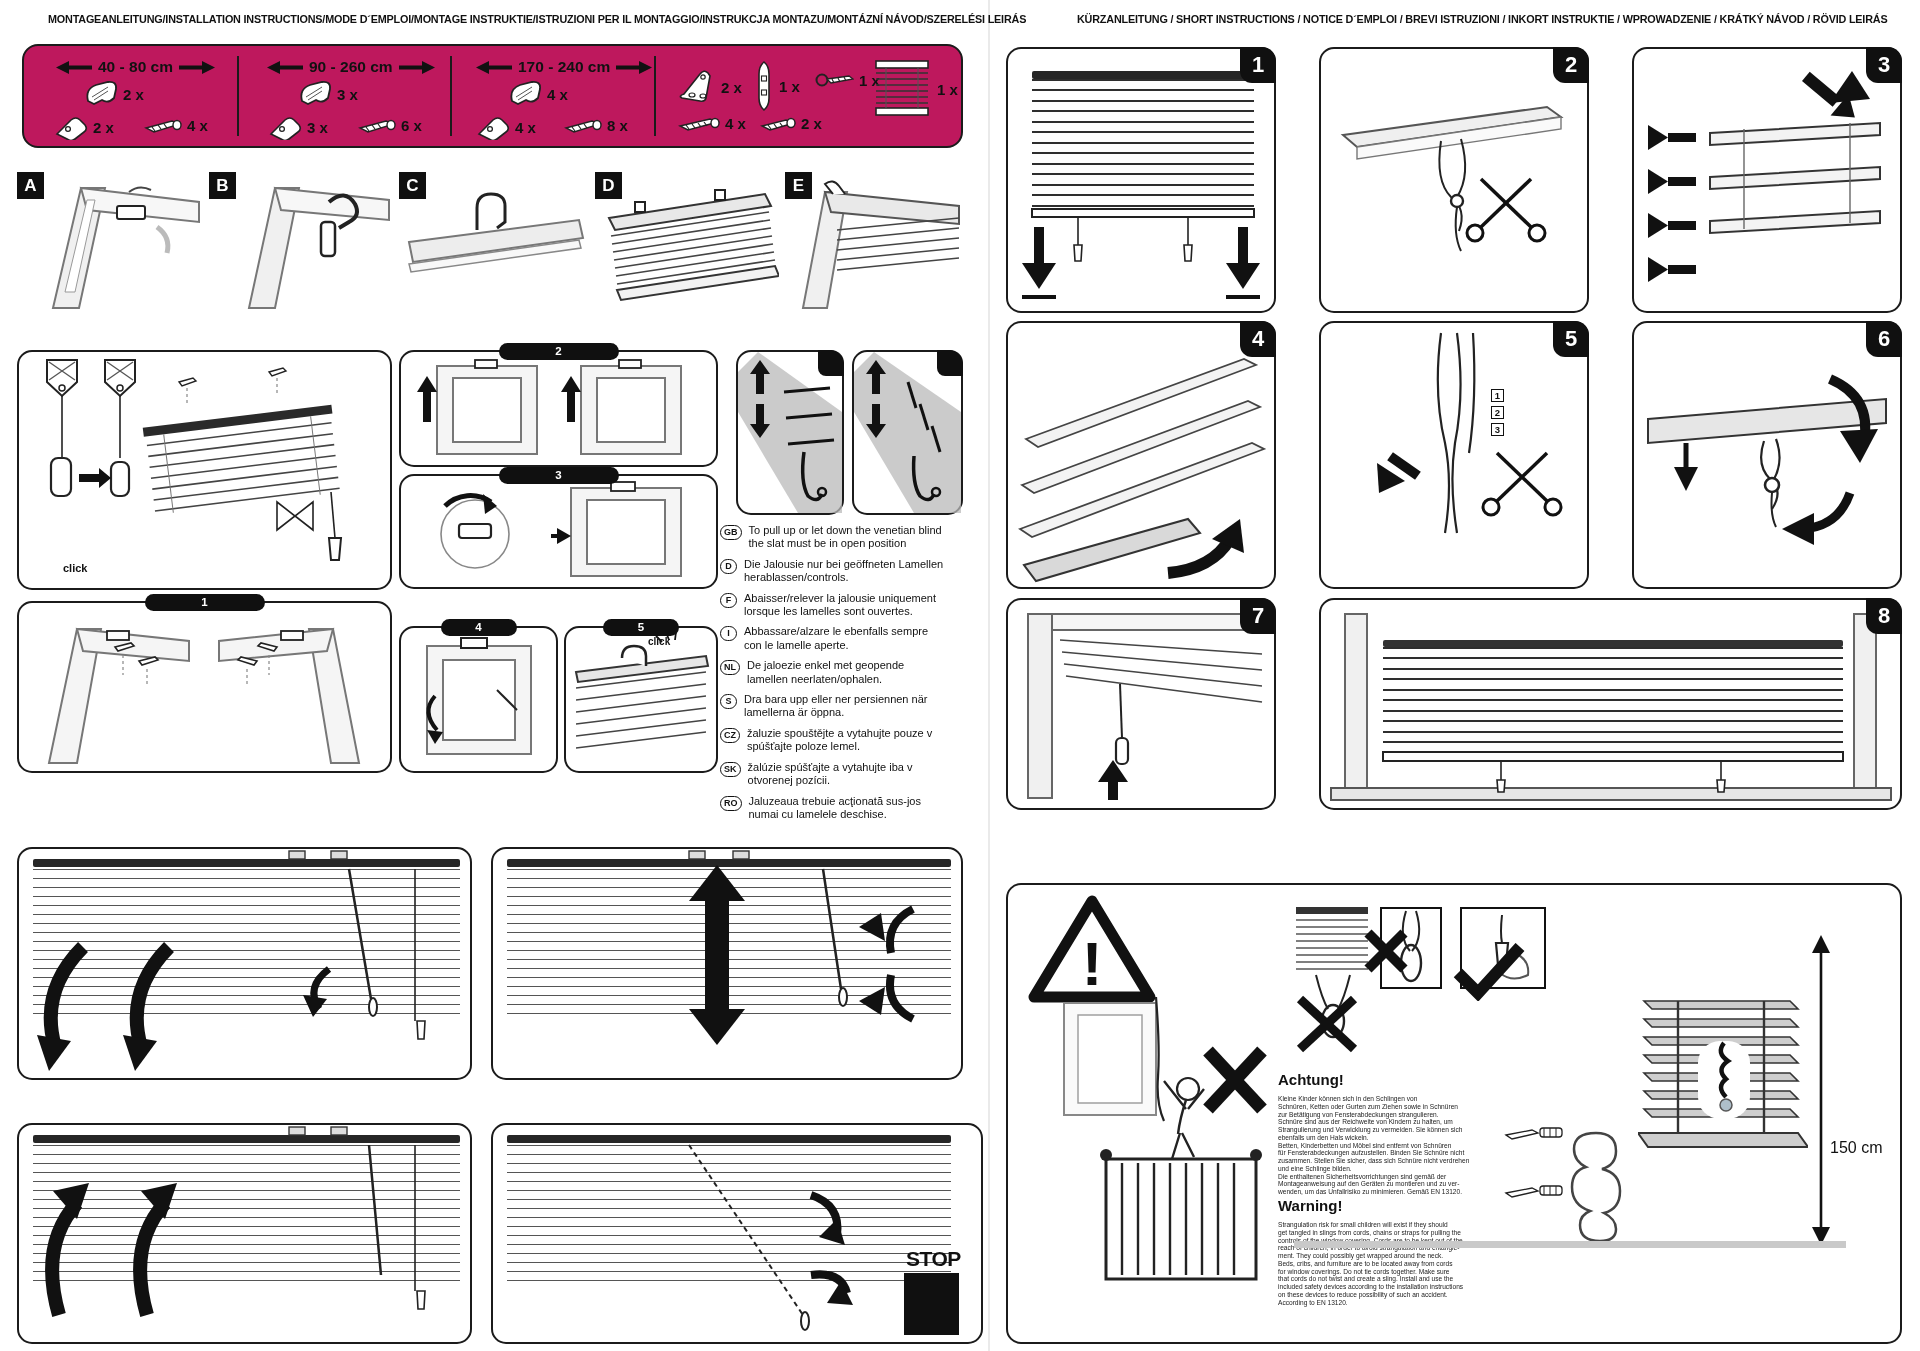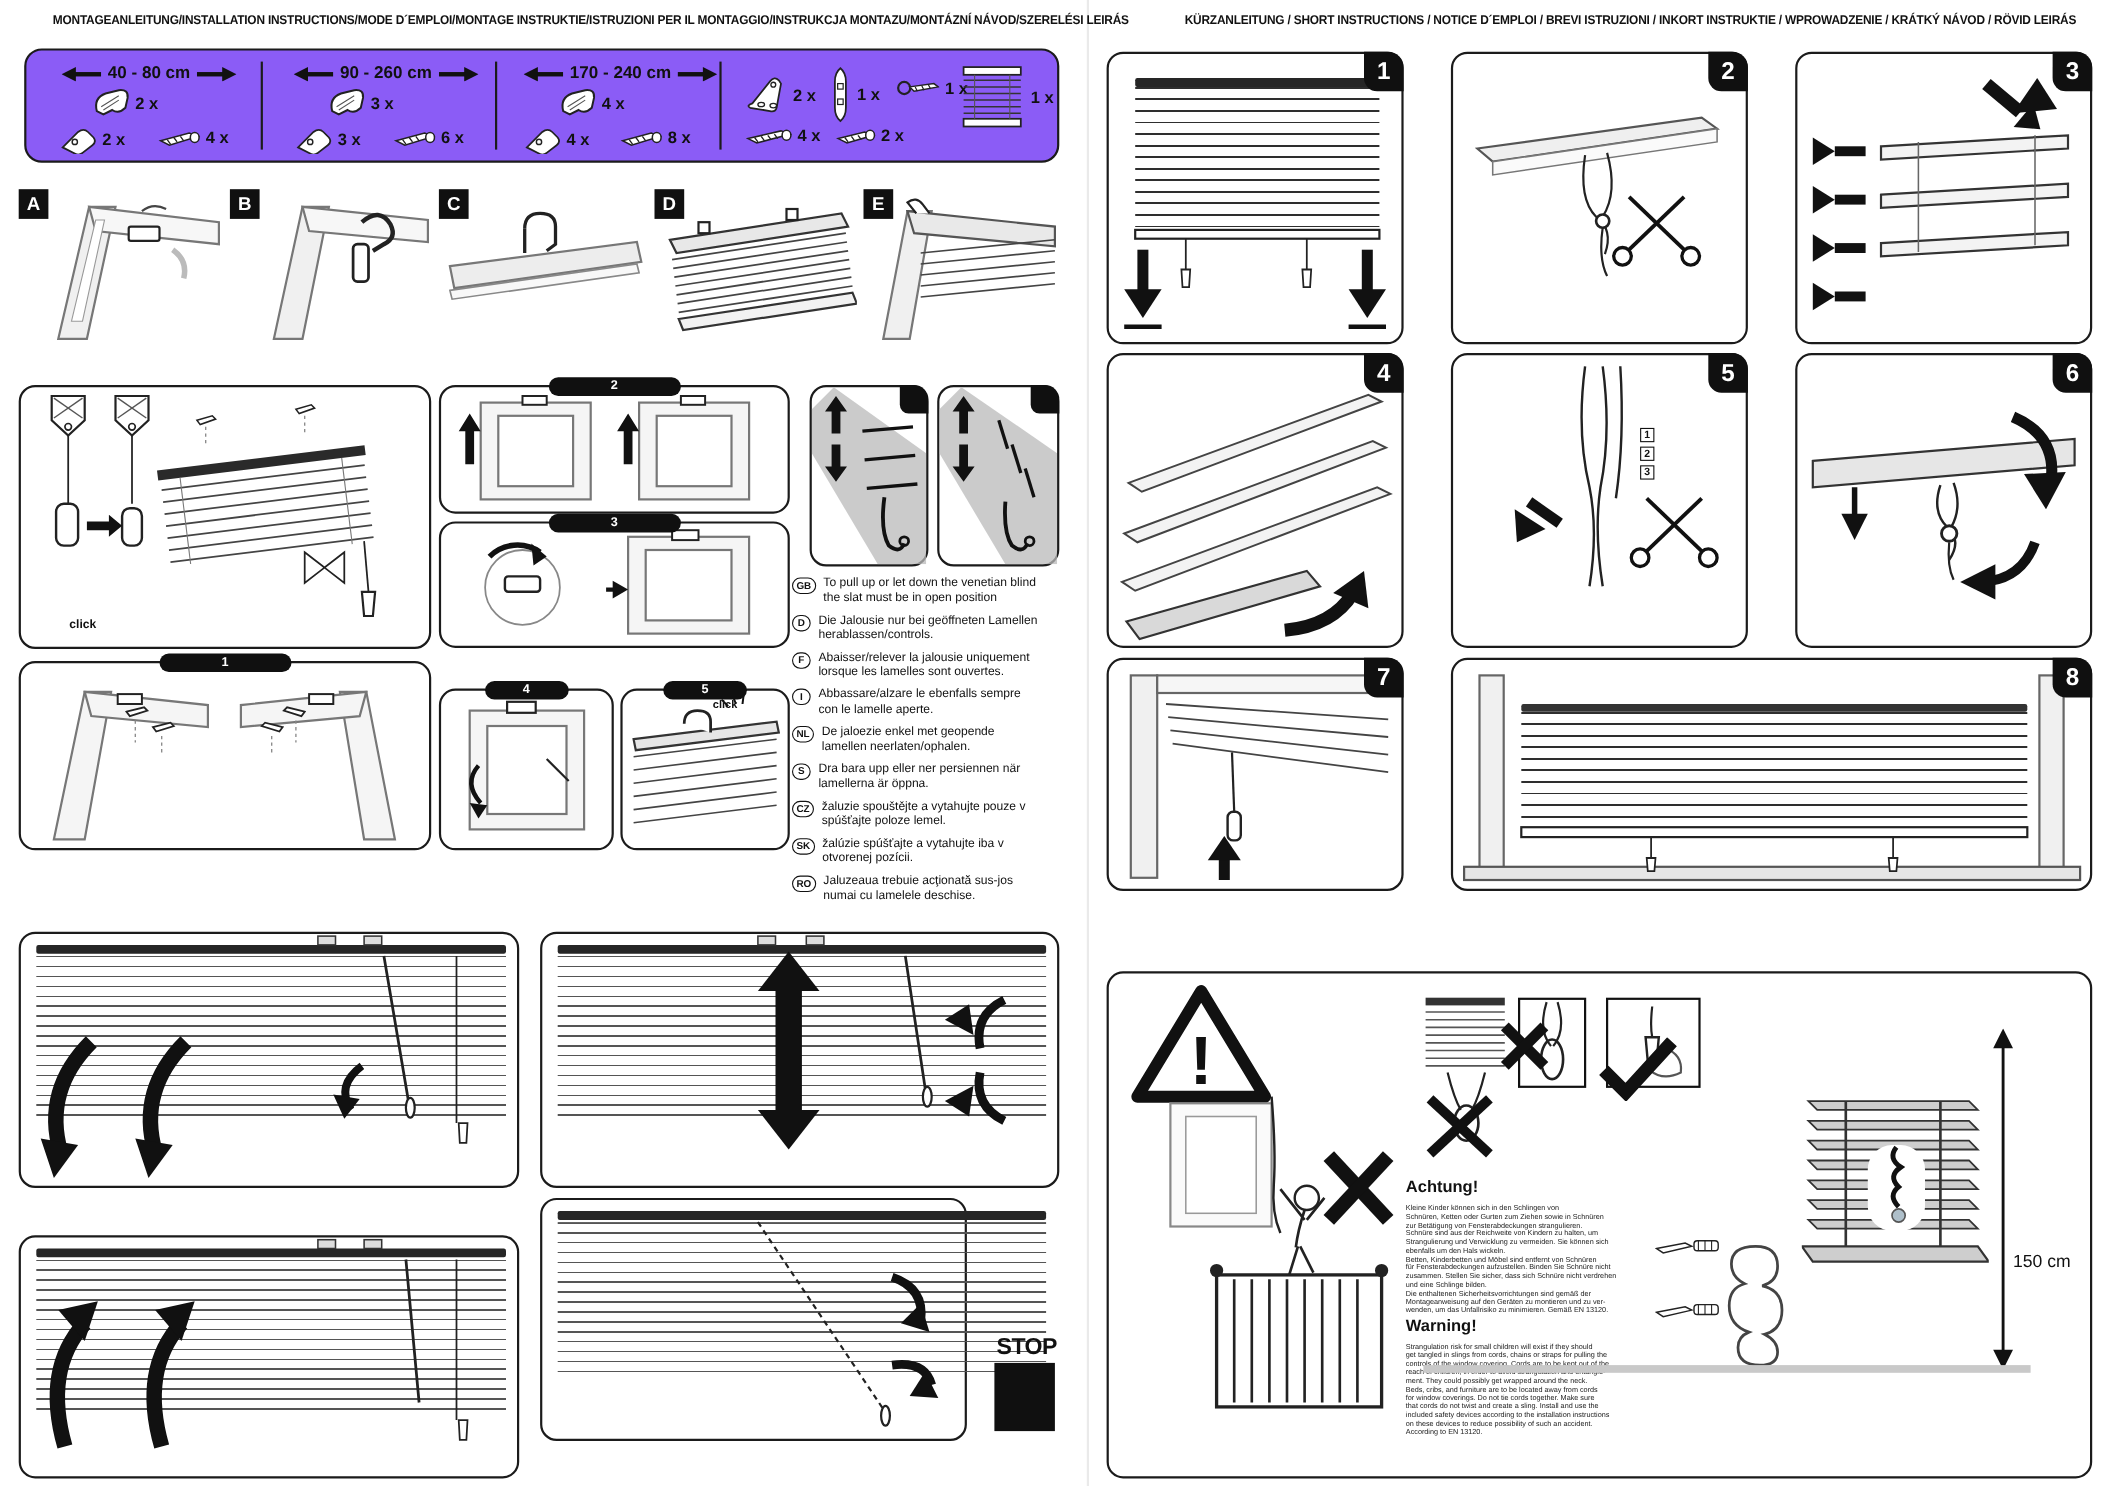--- a/index.html
+++ b/index.html
@@ -11,21 +11,21 @@
 .hdr .hp{font-weight:900}
 .panel{position:absolute;border:2px solid #1b1b1b;border-radius:15px;background:#fff}
 .figblock{position:absolute}
 .chip{position:absolute;left:0;top:0;width:27px;height:27px;background:#101010;color:#fff;font-weight:bold;font-size:17px;display:flex;align-items:center;justify-content:center;z-index:3}
 .pill{position:absolute;top:-9px;left:50%;transform:translateX(-50%);background:#101010;color:#fff;font-weight:bold;font-size:11.5px;line-height:17px;height:17px;border-radius:9px;text-align:center;z-index:3}
 .pill.w{width:120px}.pill.n{width:76px}
 .badge{position:absolute;top:-2px;right:-2px;width:36px;height:36px;background:#101010;color:#fff;font-weight:bold;font-size:22px;display:flex;align-items:center;justify-content:center;border-radius:0 14px 0 12px;z-index:3}
 .slats{position:absolute;background:repeating-linear-gradient(to bottom,#2e2e2e 0 1.7px,rgba(0,0,0,0) 1.7px 10.5px)}
 .slats.lt{background:repeating-linear-gradient(to bottom,#555 0 1.4px,rgba(0,0,0,0) 1.4px 9px)}
 .headrail{position:absolute;background:#262626;border-radius:2px}
-.partsbox{position:absolute;border:2.5px solid #1b1b1b;border-radius:16px;background:#8b5cf6}
+.partsbox{position:absolute;border:2.5px solid #1b1b1b;border-radius:16px;background:#be185d}
 .vdiv{position:absolute;top:10px;bottom:10px;width:2px;background:#1b1b1b}
 .range{position:absolute;display:flex;align-items:center;gap:6px;font-weight:bold;font-size:15.5px;white-space:nowrap}
 .cnt{font-weight:bold;font-size:15px;white-space:nowrap}
 .pitem{position:absolute;display:flex;align-items:center;gap:5px}
 .noteblock{position:absolute;width:232px}
 .note{display:flex;gap:7px;margin-bottom:7px;align-items:flex-start}
 .nbadge{flex:0 0 auto;border:1.7px solid #111;border-radius:9px;font-weight:bold;font-size:9px;line-height:13px;min-width:17px;height:15px;text-align:center;padding:0 3px;margin-top:1px}
 .ntext{font-size:11px;line-height:1.22;width:200px}
 .wtitle{position:absolute;font-weight:900;font-size:15px}
 .wtext{position:absolute;font-size:6.6px;line-height:1.18;width:250px;white-space:pre-line;color:#222}
@@ -528,21 +528,21 @@
     <line x1="350" y1="20" x2="362" y2="150" stroke="#222" stroke-width="2.5"></line>
     <line x1="396" y1="20" x2="396" y2="166" stroke="#222" stroke-width="1.6"></line>
     <path d="M398 166 h8 l-1 18 h-6 z" fill="#fff" stroke="#222" stroke-width="1.6"></path>
     <path d="M40 190 Q 20 120 58 78" fill="none" stroke="#111" stroke-width="14"></path>
     <polygon points="70,58 34,66 58,94" fill="#111"></polygon>
     <path d="M128 190 Q 108 120 146 78" fill="none" stroke="#111" stroke-width="14"></path>
     <polygon points="158,58 122,66 146,94" fill="#111"></polygon>
   </svg>
 </div>
 
-<div class="panel" style="left:491px;top:1089px;width:388px;height:221px">
+<div class="panel" style="left:491px;top:1123px;width:492px;height:221px">
   <div class="headrail" style="left:14px;top:10px;width:444px;height:8px"></div>
   <div class="slats lt" style="left:14px;top:20px;width:444px;height:140px"></div>
   <svg class="abs" style="left:0;top:0" width="468" height="217" viewBox="0 0 468 217">
     <line x1="196" y1="20" x2="310" y2="190" stroke="#222" stroke-width="2" stroke-dasharray="5 4"></line>
     <ellipse cx="312" cy="196" rx="4" ry="9" fill="#fff" stroke="#222" stroke-width="2"></ellipse>
     <path d="M318 70 q30 10 26 40" fill="none" stroke="#111" stroke-width="8"></path>
     <polygon points="352,120 326,112 344,94" fill="#111"></polygon>
     <path d="M318 150 q30 -4 36 18" fill="none" stroke="#111" stroke-width="8"></path>
     <polygon points="360,180 334,178 348,156" fill="#111"></polygon>
   </svg>

